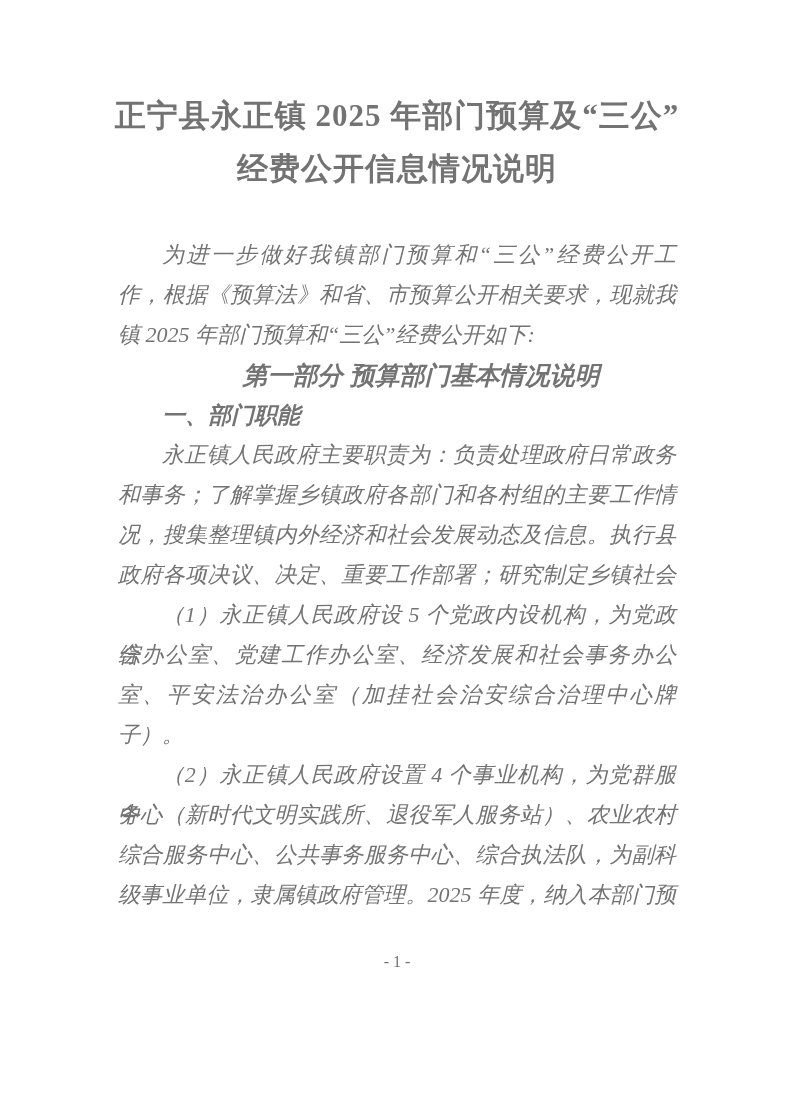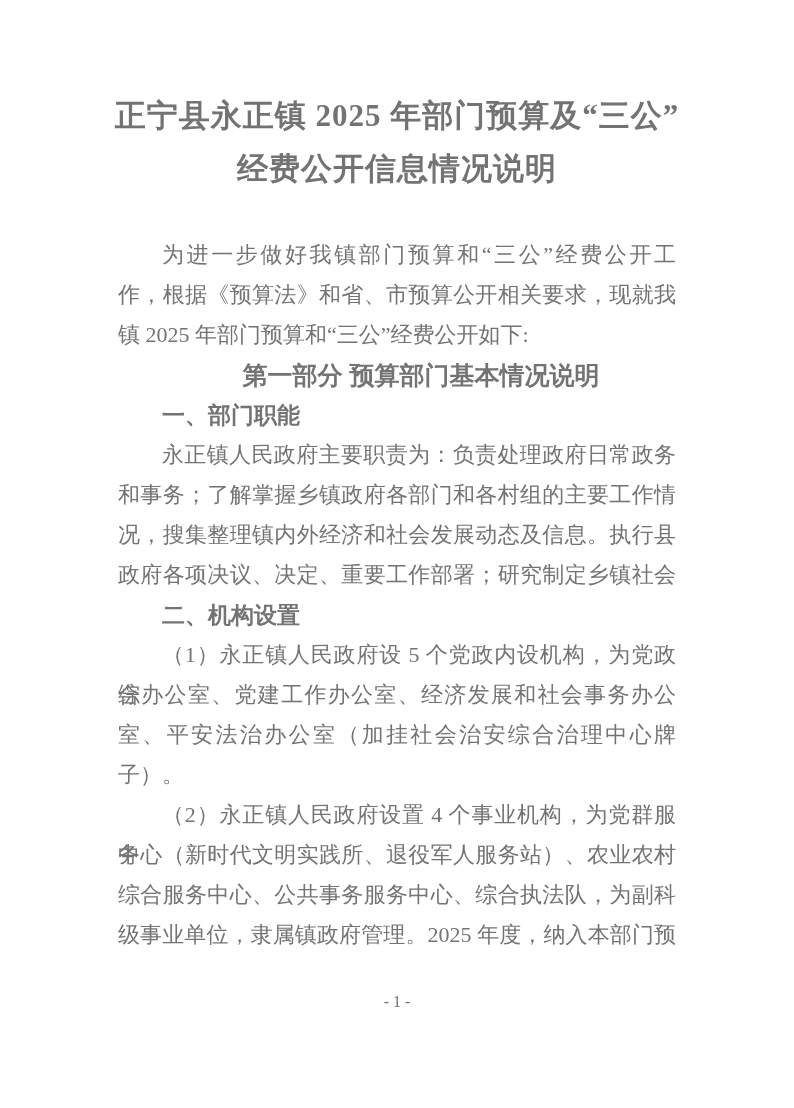--- a/index.html
+++ b/index.html
@@ -28,20 +28,21 @@
     letter-spacing: 1px;
   }
   .title-line {
     height: 53px;
     line-height: 53px;
     white-space: nowrap;
   }
   .doc-body {
     width: 558px;
     margin: 40px auto 0 auto;
+    font-style: italic;
   }
   .row {
     height: 40px;
     line-height: 40px;
     font-size: 22px;
     text-align: justify;
     text-justify: inter-character;
   }
   .full  { text-align-last: justify; }
   .end   { text-align-last: left; }
@@ -89,21 +90,20 @@
 
     <div class="row part-heading">第一部分 预算部门基本情况说明</div>
 
     <div class="row sub-heading">一、部门职能</div>
 
     <div class="row full indent">永正镇人民政府主要职责为：负责处理政府日常政务</div>
     <div class="row full">和事务；了解掌握乡镇政府各部门和各村组的主要工作情</div>
     <div class="row full">况，搜集整理镇内外经济和社会发展动态及信息。执行县</div>
     <div class="row full">政府各项决议、决定、重要工作部署；研究制定乡镇社会</div>
 
-    <div class="row sub-heading">二、机构设置</div>
 
     <div class="row full indent">（1）永正镇人民政府设 5 个党政内设机构，为党政综</div>
     <div class="row full">合办公室、党建工作办公室、经济发展和社会事务办公</div>
     <div class="row full">室、平安法治办公室（加挂社会治安综合治理中心牌</div>
     <div class="row end">子）。</div>
 
     <div class="row full indent">（2）永正镇人民政府设置 4 个事业机构，为党群服务</div>
     <div class="row full">中心（新时代文明实践所、退役军人服务站）、农业农村</div>
     <div class="row full">综合服务中心、公共事务服务中心、综合执法队，为副科</div>
     <div class="row full">级事业单位，隶属镇政府管理。2025 年度，纳入本部门预</div>

